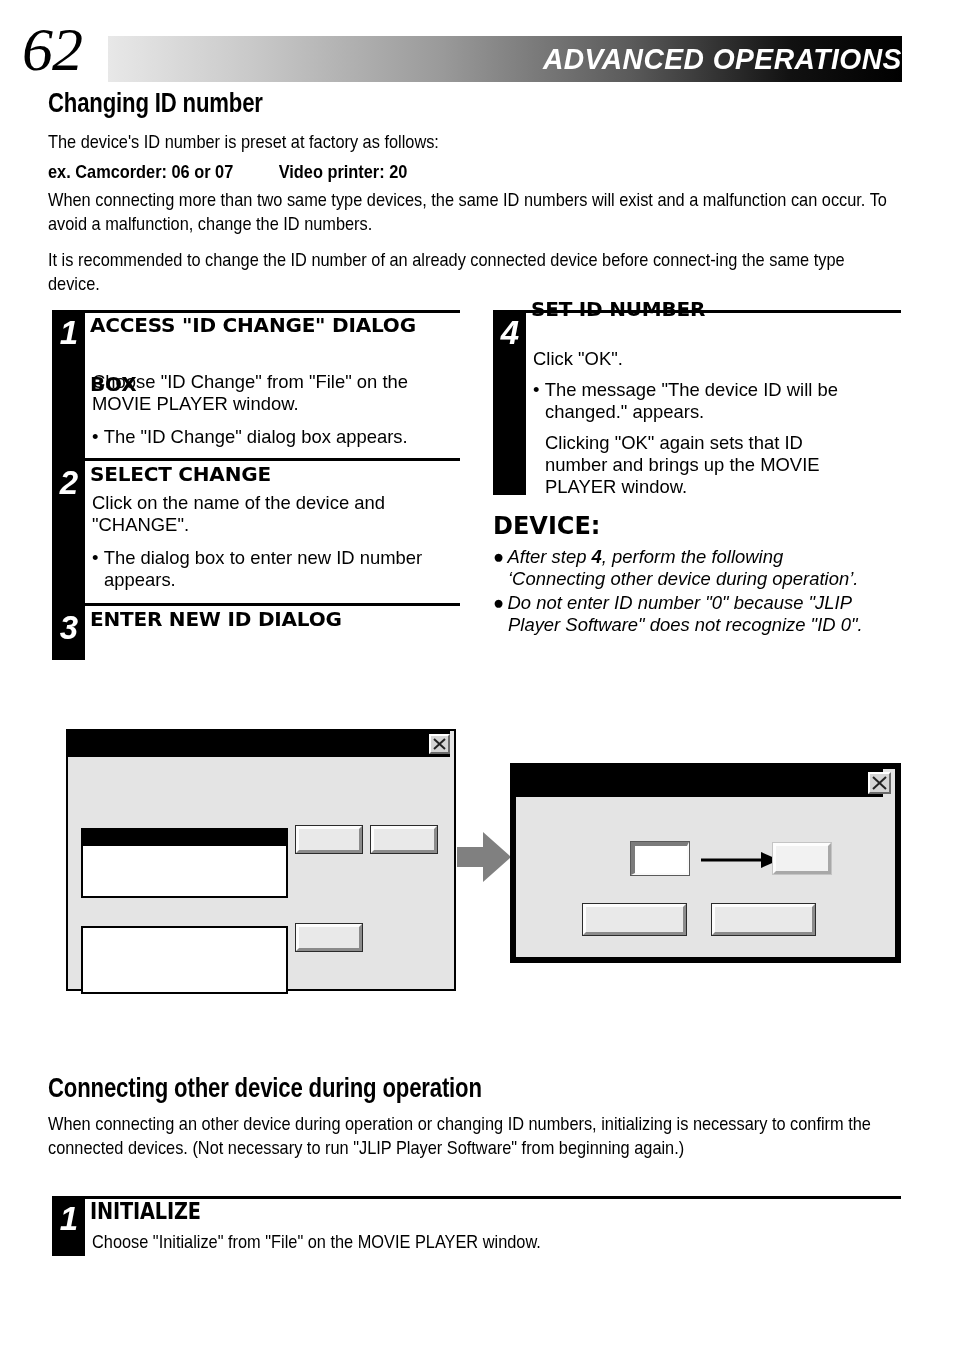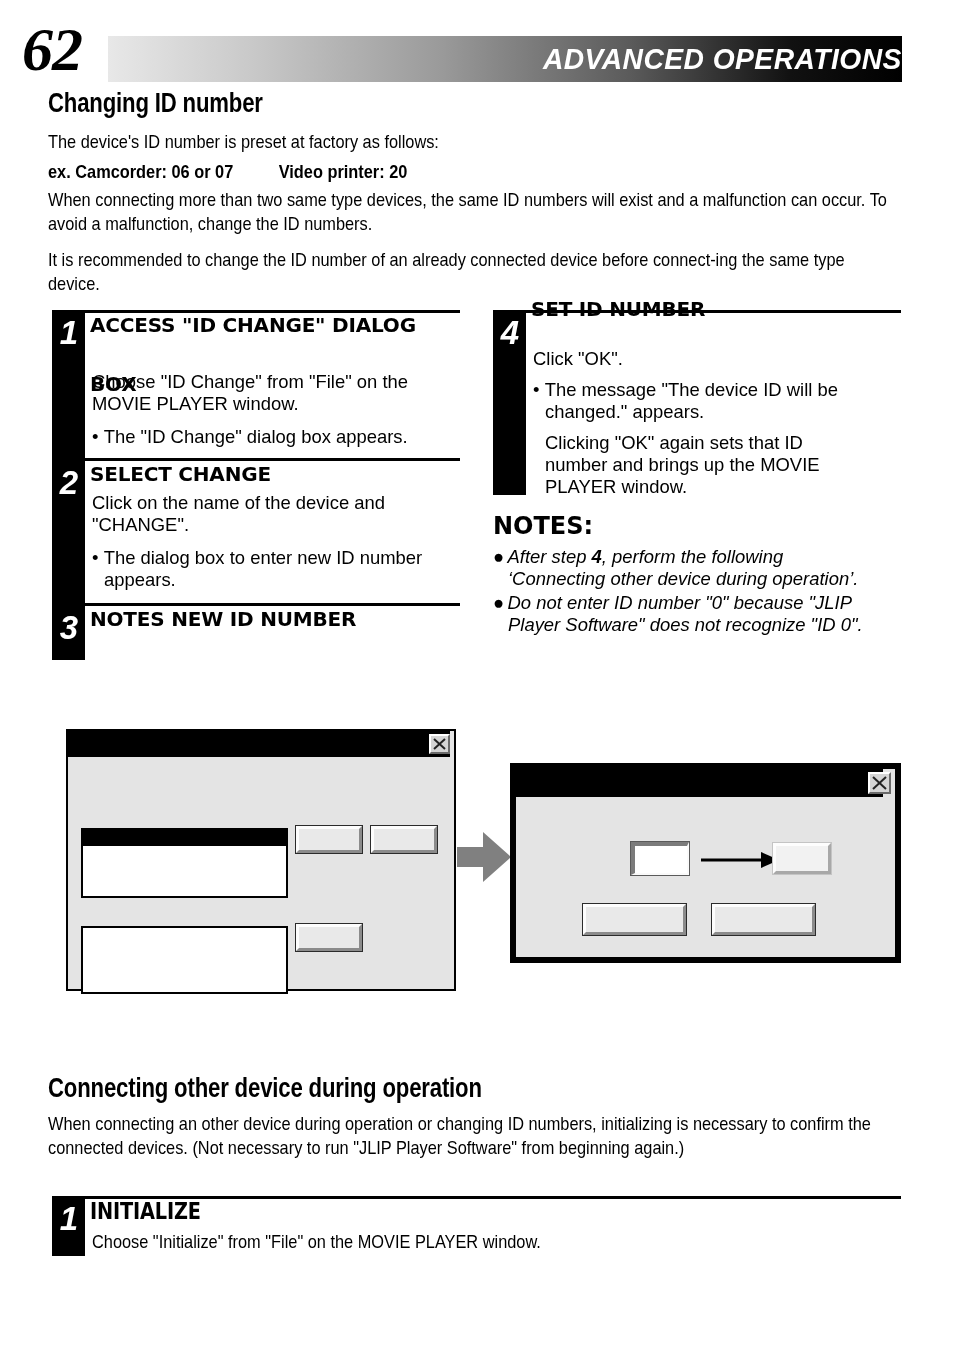--- a/index.html
+++ b/index.html
@@ -12,21 +12,21 @@
 
   
   #header{position:absolute;left:0;top:0;width:954px;height:90px;}
   #gradbar{
     position:absolute;left:108px;top:36px;width:794px;height:46px;
     background:linear-gradient(to right,#e8e8e8 0%,#c9c9c9 18%,#9a9a9a 42%,#5a5a5a 66%,#111 86%,#000 100%);
   }
   #pagenum{
     position:absolute;left:22px;top:18px;
     font-family:"Liberation Serif","DejaVu Serif",serif;
-    font-style:italic;font-weight:700;font-size:62px;line-height:62px;
+    font-style:italic;font-weight:400;font-size:62px;line-height:62px;
     letter-spacing:-1px;color:#000;
   }
   #headertitle{
     position:absolute;right:52px;top:38px;
     font-family:"Liberation Sans","DejaVu Sans",sans-serif;
     font-style:italic;font-weight:700;font-size:30px;line-height:42px;
     color:#fff;letter-spacing:0.5px;
     transform:scaleX(0.94);transform-origin:right center;
     white-space:nowrap;
   }
@@ -151,34 +151,34 @@
 <div class="rule" style="left:85px;top:458px;width:375px;"></div>
 <div class="stepnum" style="left:52px;top:466px;">2</div>
 <div class="steptitle" style="left:90px;top:463px;width:380px;">SELECT CHANGE</div>
 <div class="steptxt" style="left:92px;top:492px;width:390px;">Click on the name of the device and</div>
 <div class="steptxt" style="left:92px;top:514px;width:390px;">"CHANGE".</div>
 <div class="bullet" style="left:92px;top:547px;width:400px;"><span class="dot">•</span><span>The dialog box to enter new ID number</span></div>
 <div class="bullet" style="left:104px;top:569px;width:400px;"><span>appears.</span></div>
 
 <div class="rule" style="left:85px;top:603px;width:375px;"></div>
 <div class="stepnum" style="left:52px;top:611px;">3</div>
-<div class="steptitle" style="left:90px;top:608px;width:380px;">NOTES NEW ID NUMBER</div>
+<div class="steptitle" style="left:90px;top:608px;width:380px;">ENTER NEW ID DIALOG</div>
 
 <div class="stepbar" style="left:493px;top:310px;height:185px;"></div>
 <div class="rule" style="left:526px;top:310px;width:375px;"></div>
 <div class="stepnum" style="left:493px;top:316px;">4</div>
 <div class="steptitle" style="left:531px;top:298px;width:380px;">SET ID NUMBER</div>
 <div class="steptxt" style="left:533px;top:348px;width:380px;">Click "OK".</div>
 <div class="bullet" style="left:533px;top:379px;width:390px;"><span class="dot">•</span><span>The message "The device ID will be</span></div>
 <div class="bullet" style="left:545px;top:401px;width:390px;"><span>changed." appears.</span></div>
 <div class="steptxt" style="left:545px;top:432px;width:380px;">Clicking "OK" again sets that ID</div>
 <div class="steptxt" style="left:545px;top:454px;width:380px;">number and brings up the MOVIE</div>
 <div class="steptxt" style="left:545px;top:476px;width:380px;">PLAYER window.</div>
 
-<div class="noteshead" style="left:493px;top:513px;">NOTES:</div>
+<div class="noteshead" style="left:493px;top:513px;">DEVICE:</div>
 <div class="noteitem" style="left:493px;top:546px;width:450px;"><span class="dot" style="display:inline-block;width:15px;">●</span><span>After step </span><span class="bd">4</span><span>, perform the following</span></div>
 <div class="noteitem" style="left:508px;top:568px;width:460px;">‘Connecting other device during operation’.</div>
 <div class="noteitem" style="left:493px;top:592px;width:460px;"><span class="dot" style="display:inline-block;width:15px;">●</span><span>Do not enter ID number "0" because "JLIP</span></div>
 <div class="noteitem" style="left:508px;top:614px;width:460px;">Player Software" does not recognize "ID 0".</div>
 
 <div class="dlg thin" style="left:66px;top:729px;width:386px;height:258px;">
   <div class="titlebar" style="width:382px;height:26px;"></div>
   <div class="closebtn" style="right:4px;top:3px;width:21px;height:20px;">
     <svg width="17" height="16" viewBox="0 0 17 16">
       <line x1="3" y1="3" x2="14" y2="13" stroke="#222" stroke-width="2"></line>

